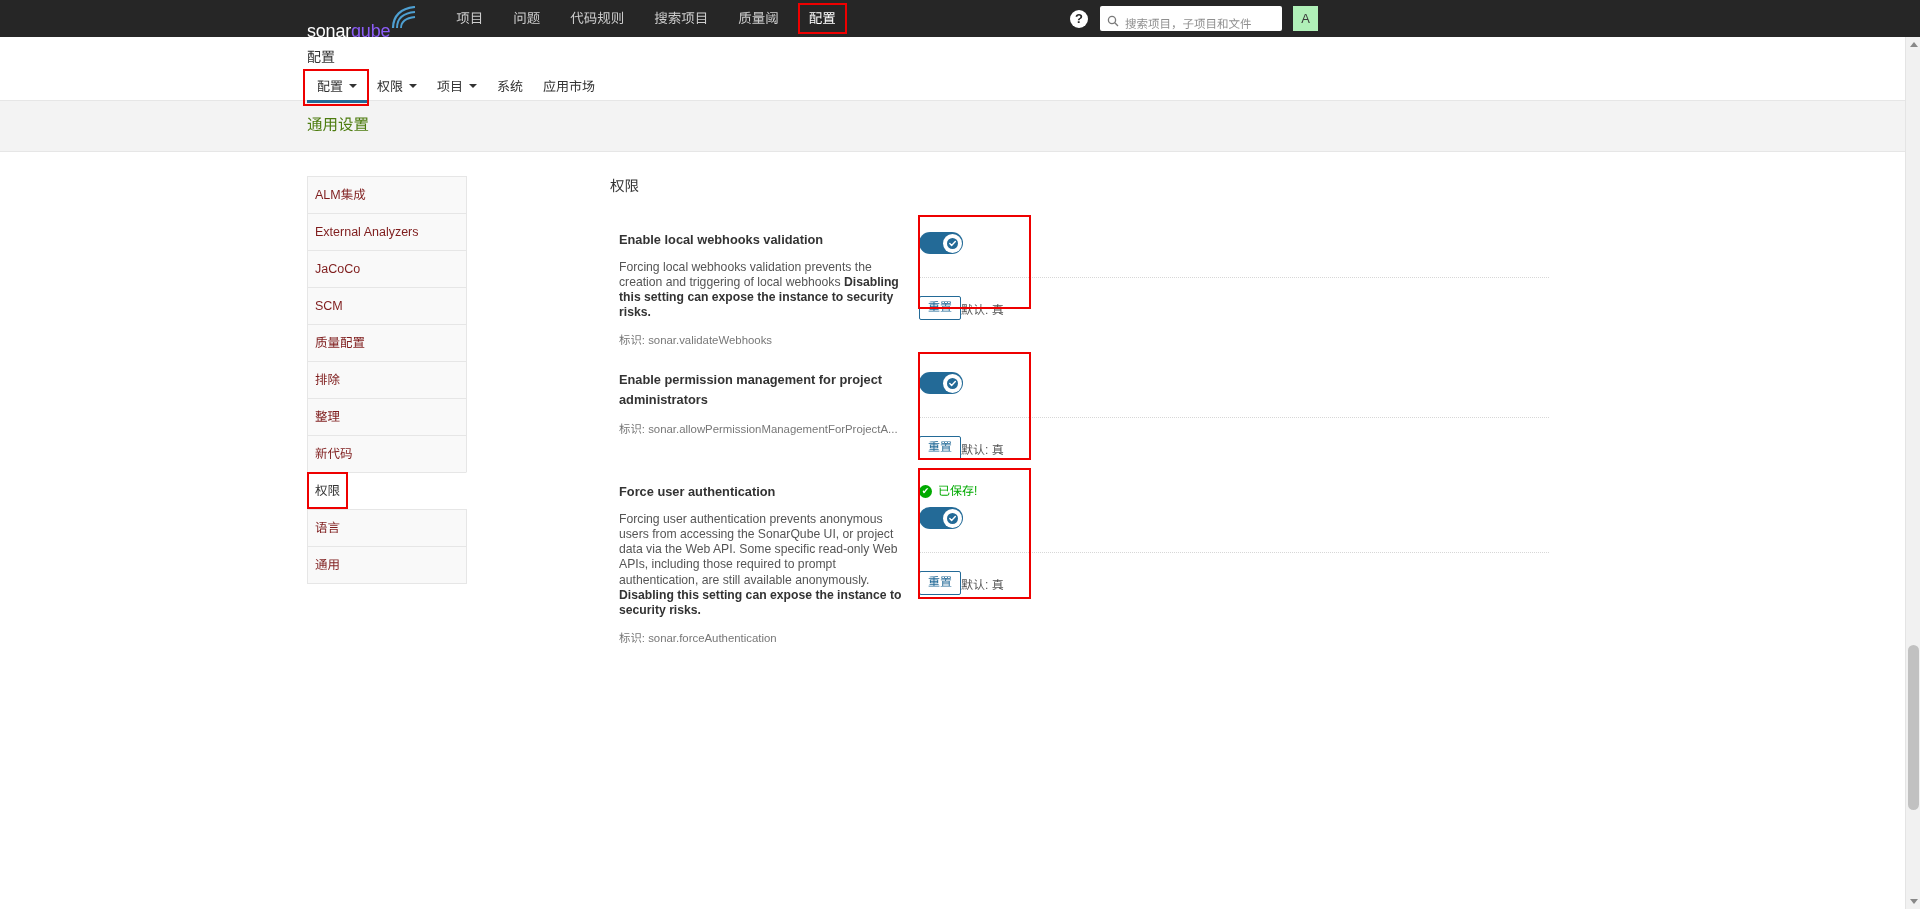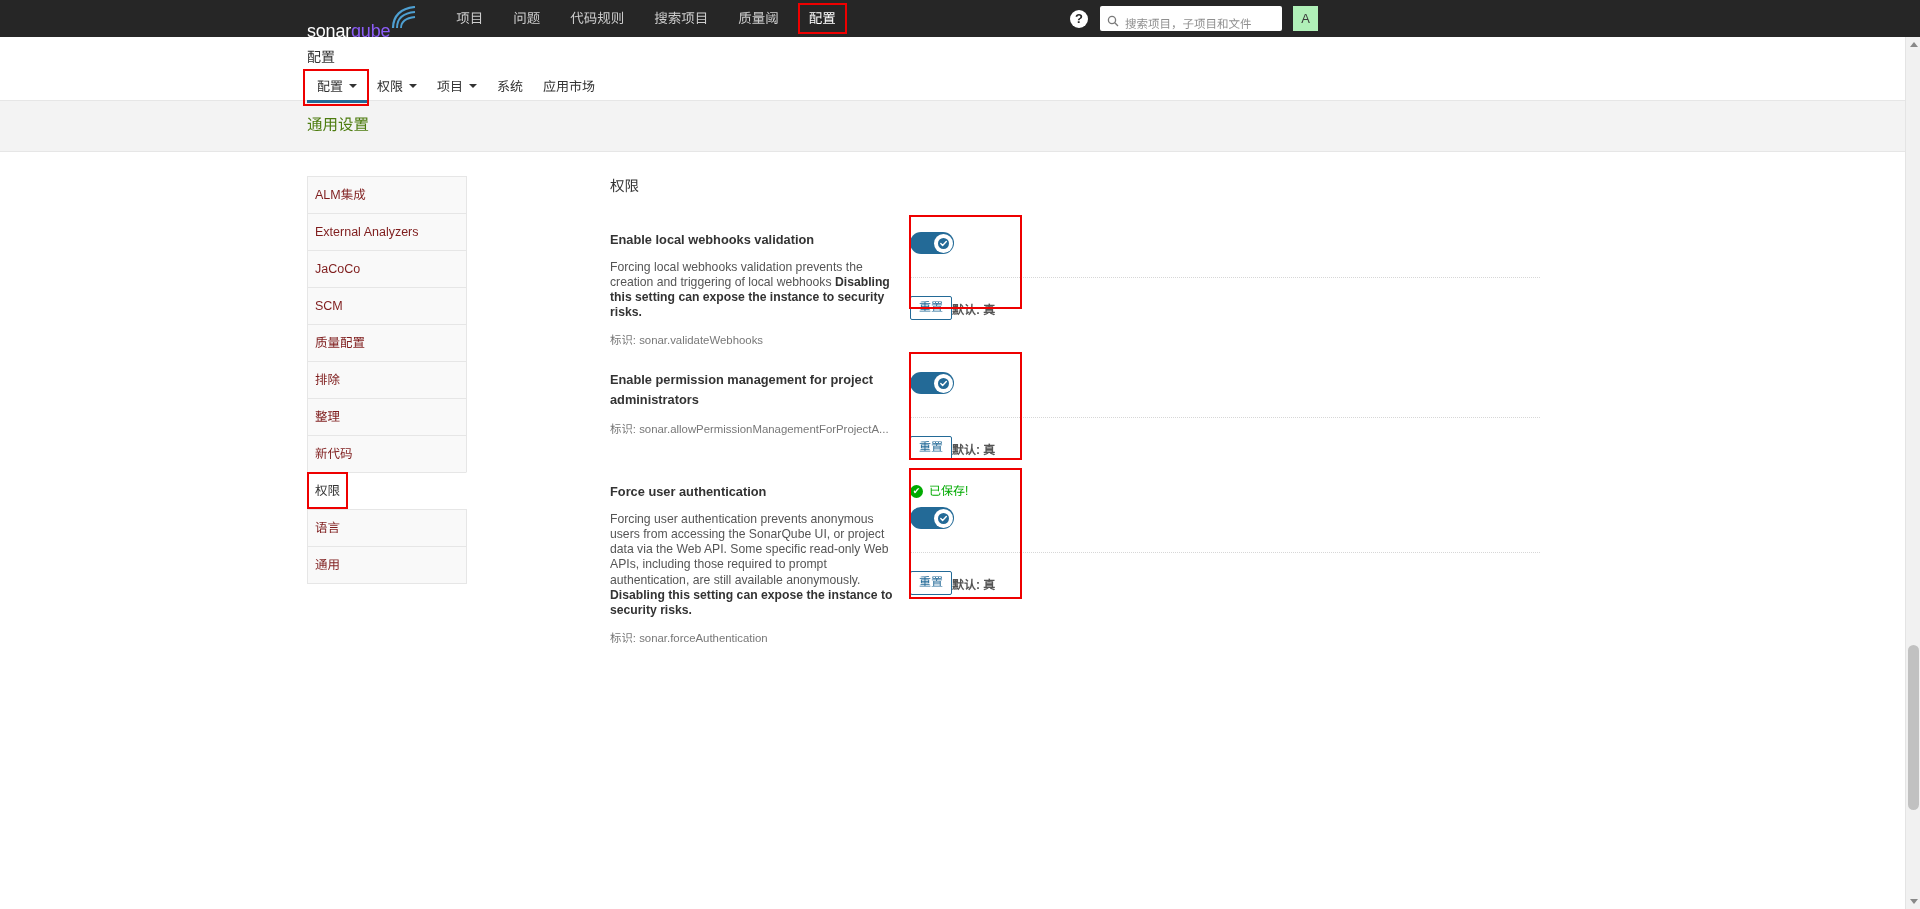--- a/index.html
+++ b/index.html
@@ -145,20 +145,21 @@
     padding-top: 0px;
   }
   .section-title {
     font-size: 14.5px; color: #333; font-weight: normal;
     margin-bottom: 34px; line-height: 20px;
   }
   .setting {
     display: flex;
     padding-bottom: 18px;
     position: relative;
+    margin-left: 9px;
   }
   .setting + .setting { padding-top: 4px; }
   .setting-left { width: 300px; flex: none; padding-right: 14px; }
   .setting-name {
     font-size: 12.8px; font-weight: bold; color: #333;
     line-height: 19.5px; margin-bottom: 10px;
   }
   .setting-desc {
     font-size: 12.2px; color: #555; line-height: 15.2px;
   }
@@ -202,21 +203,21 @@
     padding-top: 18px;
     width: 630px;
   }
   .reset-btn {
     border: 1px solid #236a97;
     color: #236a97; background: #ffffff;
     font-size: 12px; padding: 3px 8px 4px;
     cursor: pointer; border-radius: 2px;
     font-family: inherit; line-height: 15px;
   }
-  .default-label { font-size: 12px; color: #555; font-weight: bold; }
+  .default-label { font-size: 12px; color: #555; }
 
   
   .ann {
     position: absolute; border: 2.5px solid #ee0000;
     pointer-events: none; z-index: 40;
   }
 
   
   .scrollbar-track {
     position: absolute; right: 0; top: 37px;

